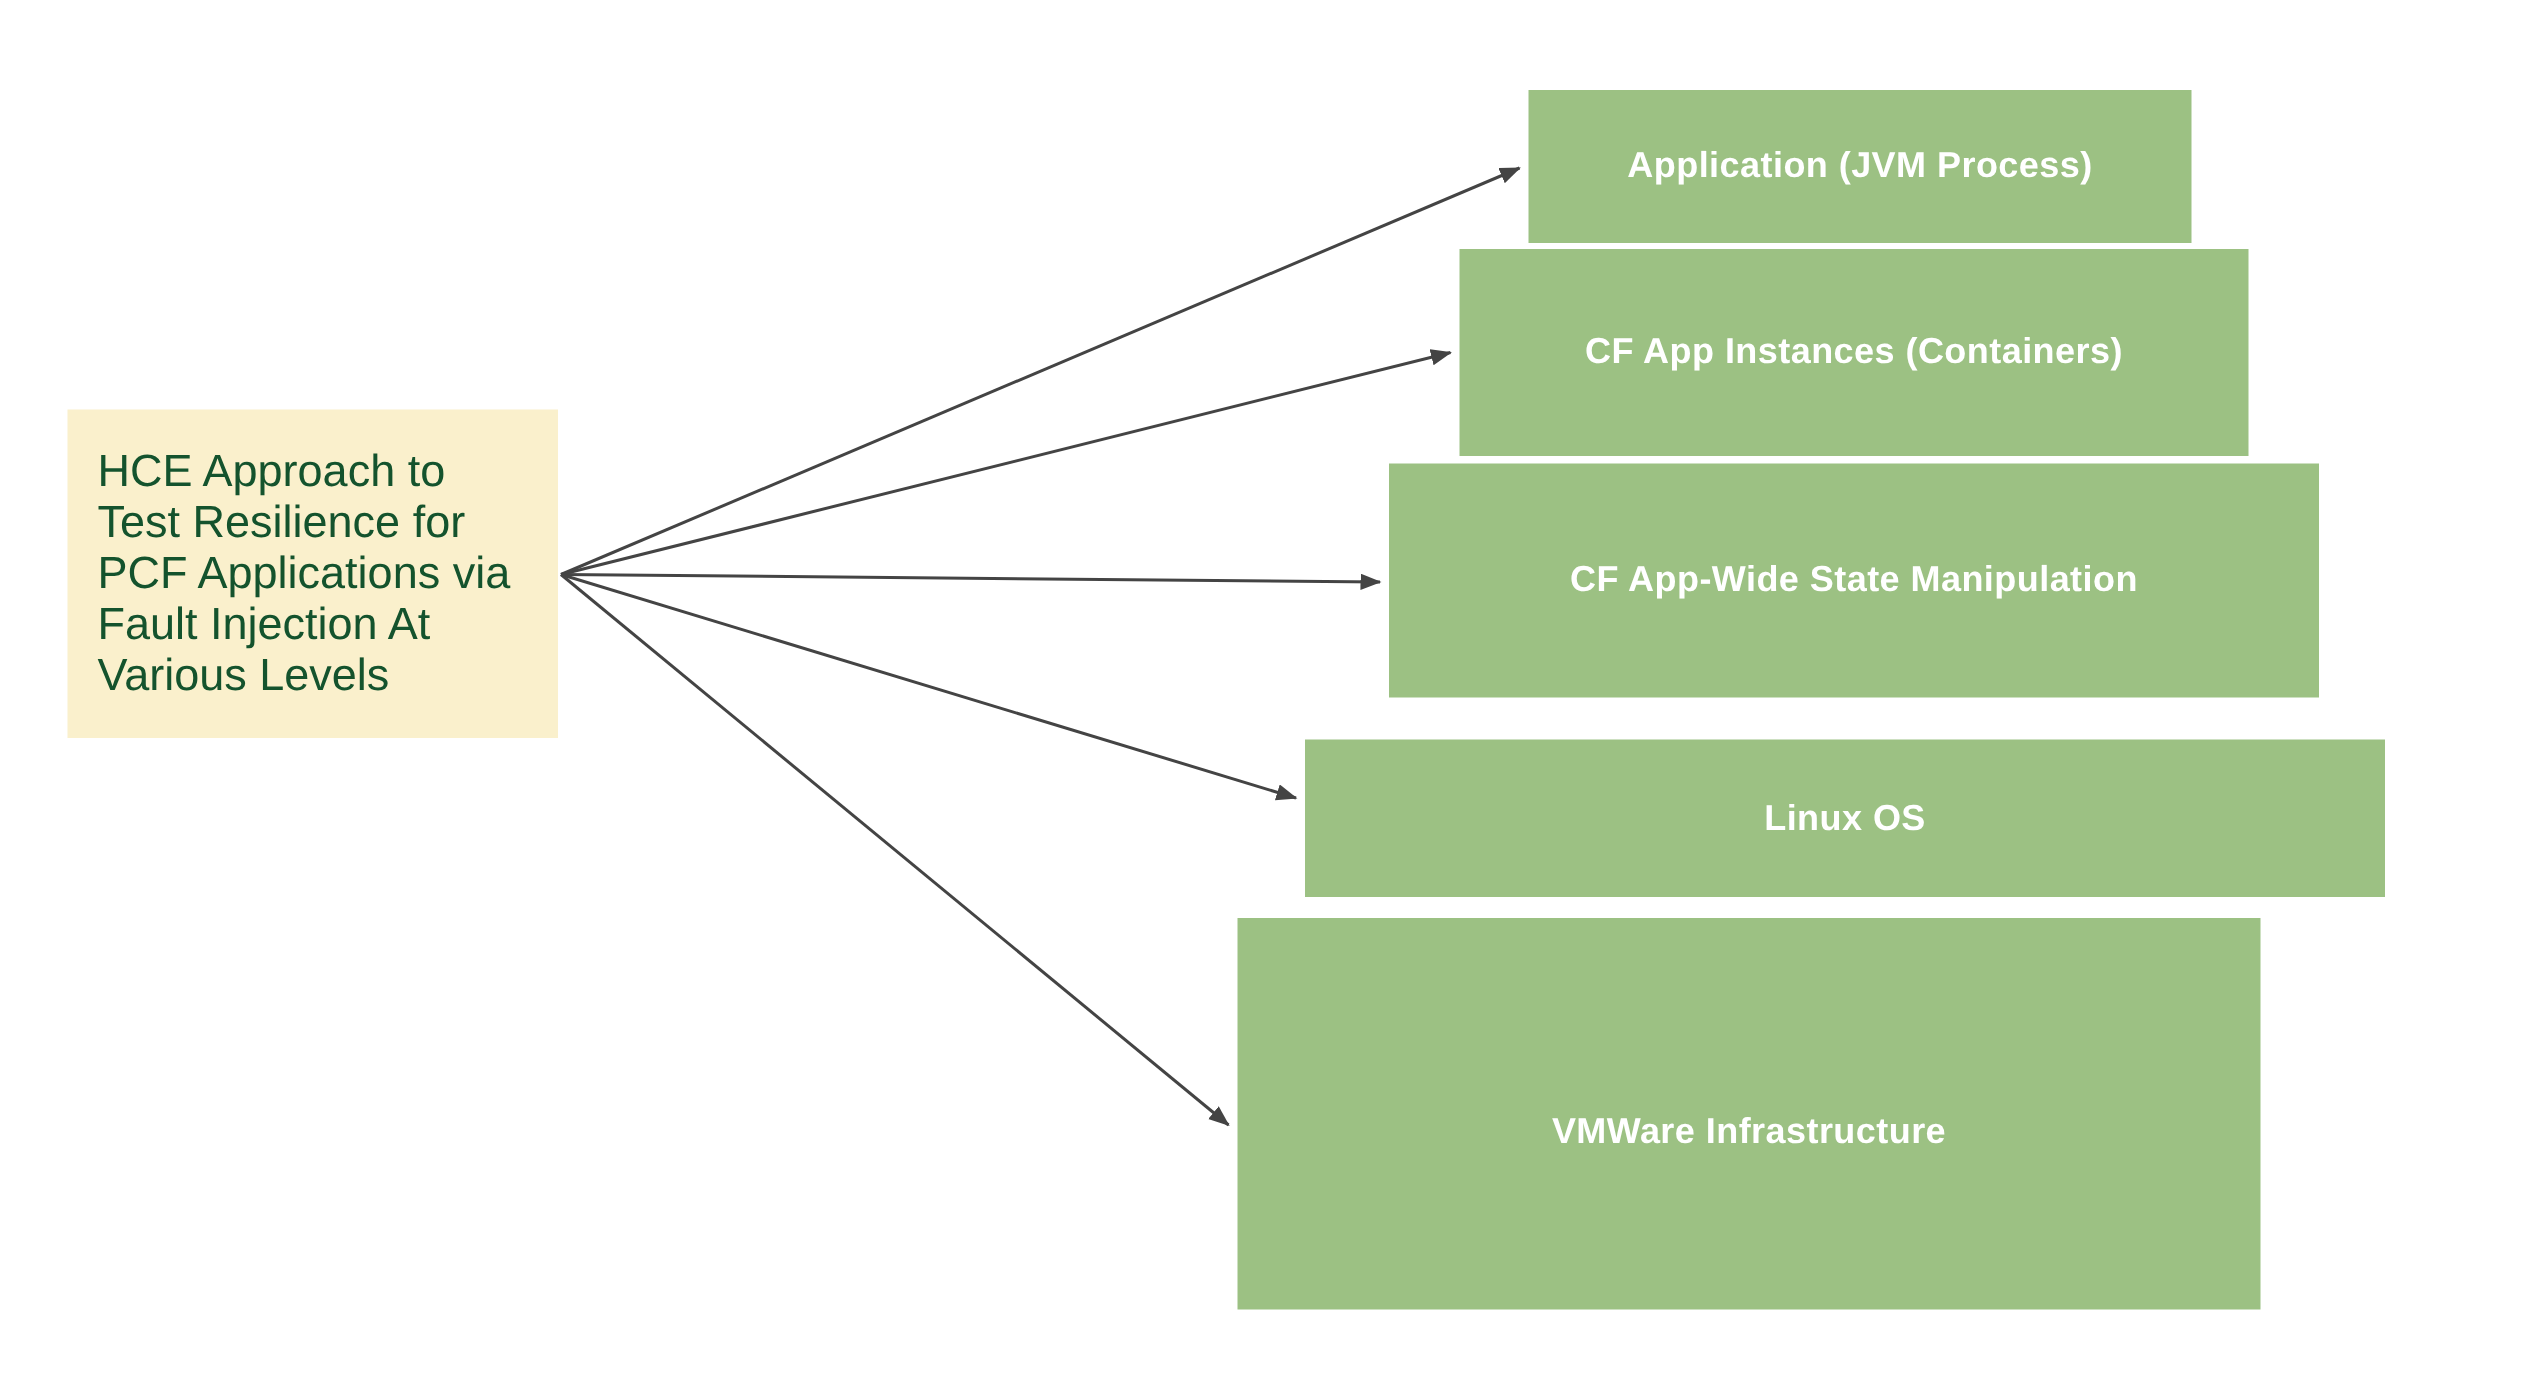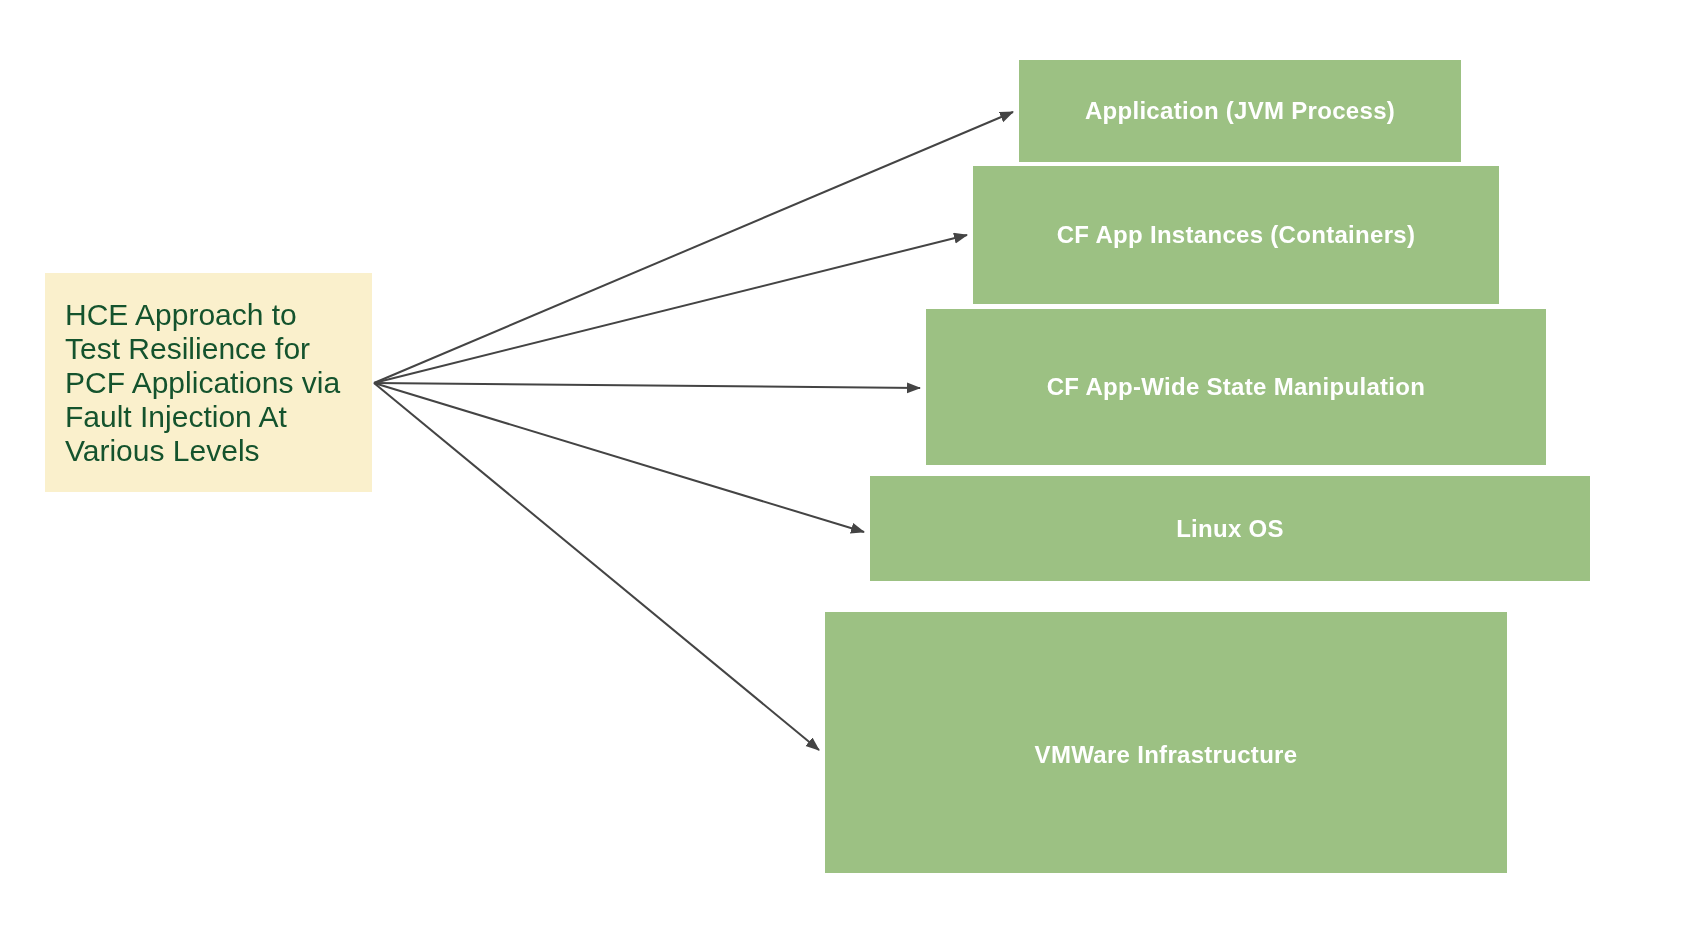--- a/index.html
+++ b/index.html
@@ -53,21 +53,21 @@
   .level-label {
     color: #FFFFFF;
     font-weight: bold;
     font-size: 24px;
     text-align: center;
     letter-spacing: 0.3px;
   }
   .level-1 { left: 1019px; top:  60px; width: 442px; height: 102px; }
   .level-2 { left:  973px; top: 166px; width: 526px; height: 138px; }
   .level-3 { left:  926px; top: 309px; width: 620px; height: 156px; }
-  .level-4 { left:  870px; top: 476px; width: 720px; height: 105px; }
+  .level-4 { left:  870px; top: 493px; width: 720px; height: 105px; }
   .level-5 { left:  825px; top: 612px; width: 682px; height: 261px; }
   
   .level-5 .level-label { position: relative; top: 12px; }
 </style>
 </head>
 <body>
 
 <div class="canvas">
 
   <svg class="arrows-layer" viewBox="0 0 1695 926" xmlns="http://www.w3.org/2000/svg">

